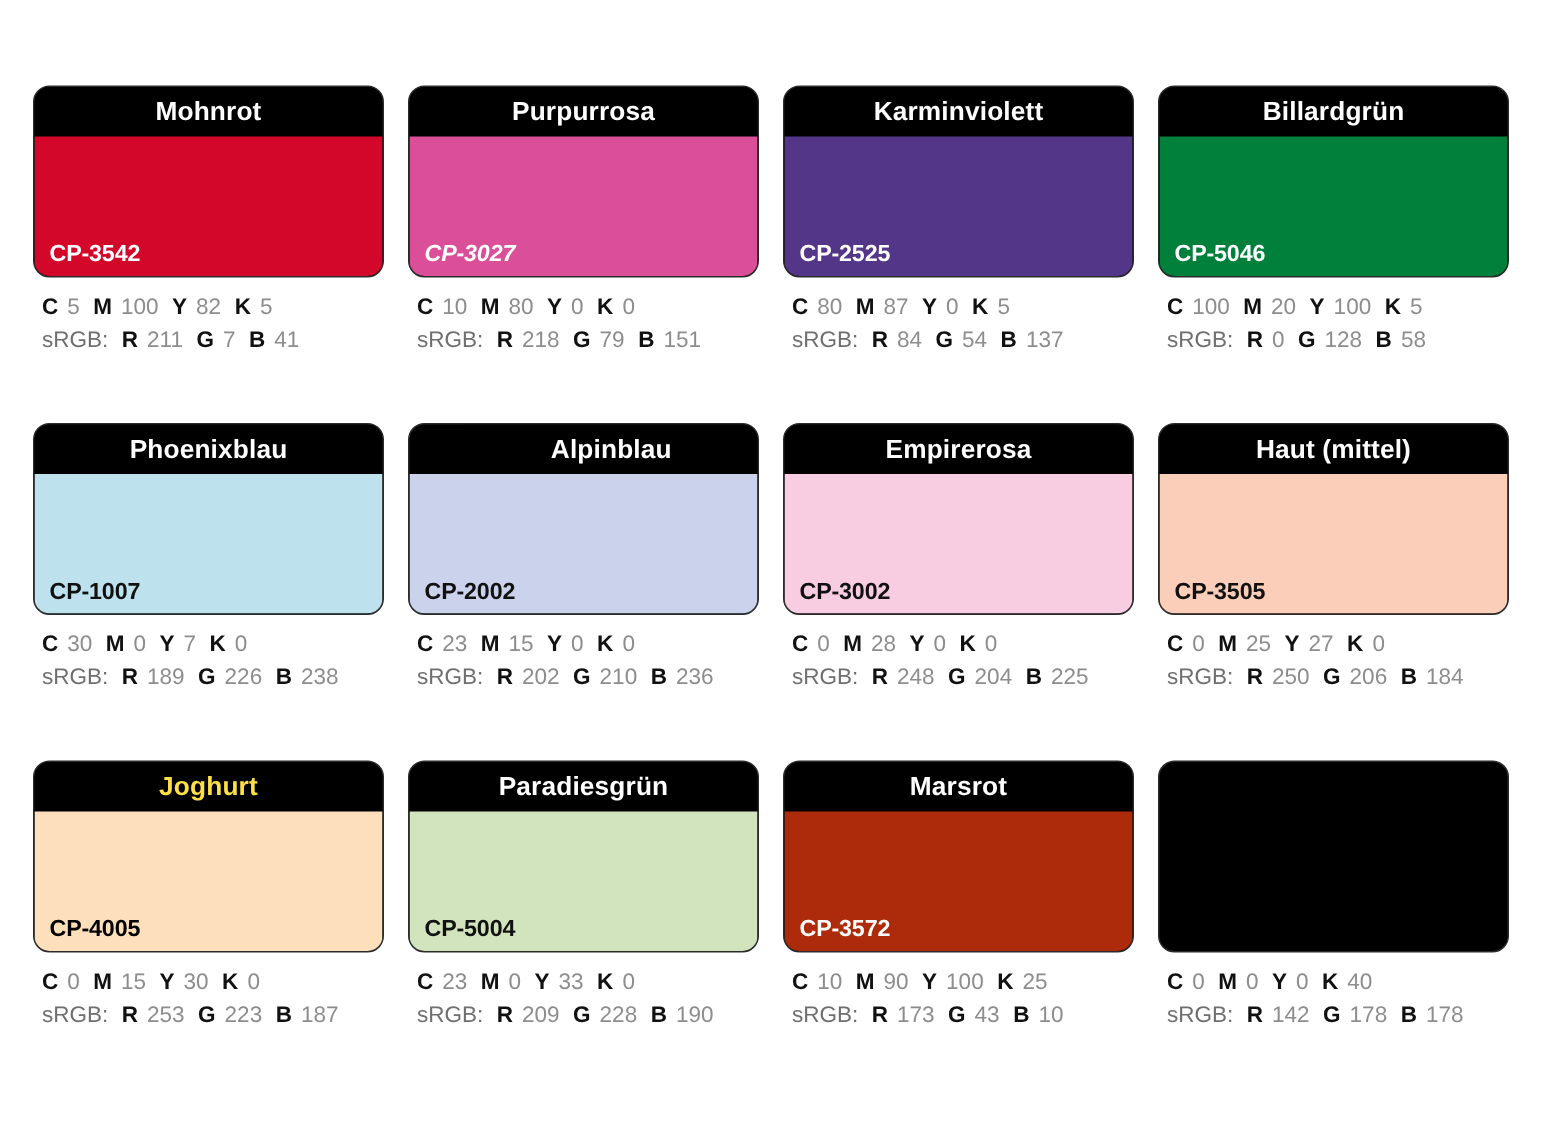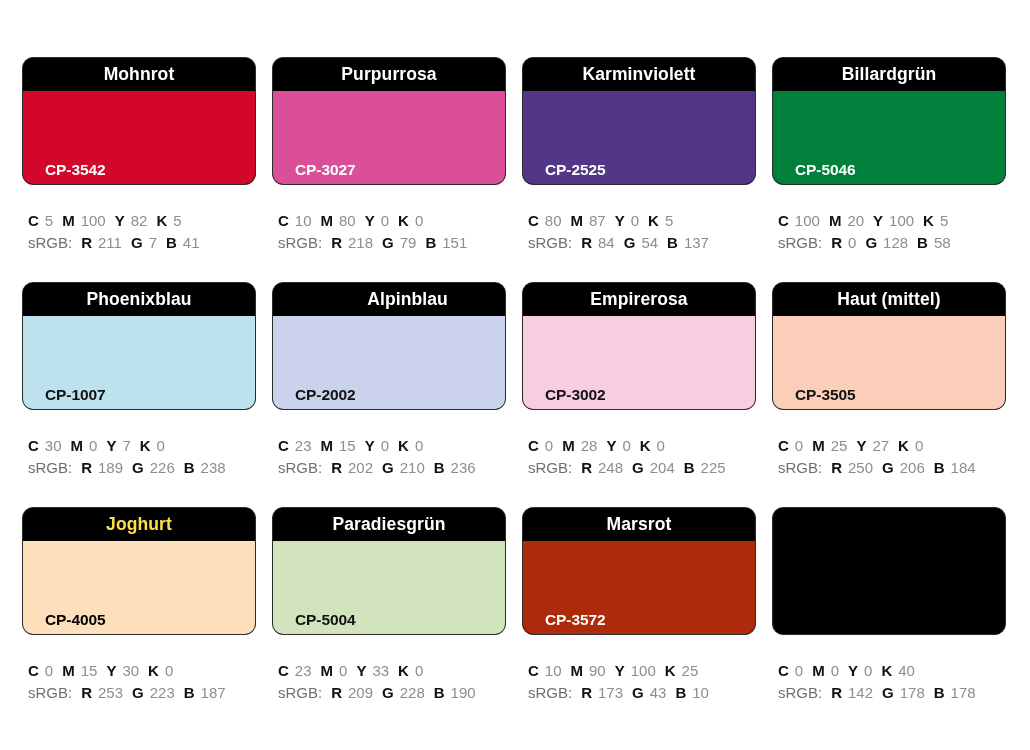--- a/index.html
+++ b/index.html
@@ -61,32 +61,31 @@
   }
 
   .card-color {
     position: relative;
     height: 93px;
     width: 100%;
   }
 
   .card-code {
     position: absolute;
-    left: 22px;
+    left: 10px;
     bottom: 7px;
     font-size: 15.5px;
     font-weight: bold;
     letter-spacing: -0.1px;
     line-height: 1;
   }
 
   .specs {
     padding-left: 6px;
     padding-top: 9px;
-    margin-top: 16px;
   }
 
   .spec-line {
     font-size: 15px;
     line-height: 22px;
     white-space: nowrap;
     color: #8a8a8a;
   }
 
   .spec-line .k {
@@ -120,21 +119,21 @@
           </div>
         </div>
         <div class="specs">
           <div class="spec-line"><span class="k">C</span><span class="sp"></span><span class="v">5</span><span class="sp-wide"></span><span class="k">M</span><span class="sp"></span><span class="v">100</span><span class="sp-wide"></span><span class="k">Y</span><span class="sp"></span><span class="v">82</span><span class="sp-wide"></span><span class="k">K</span><span class="sp"></span><span class="v">5</span></div>
           <div class="spec-line"><span class="pfx">sRGB:</span><span class="sp-wide"></span><span class="k">R</span><span class="sp"></span><span class="v">211</span><span class="sp-wide"></span><span class="k">G</span><span class="sp"></span><span class="v">7</span><span class="sp-wide"></span><span class="k">B</span><span class="sp"></span><span class="v">41</span></div>
         </div>
       </div>
       <div class="swatch">
         <div class="card">
           <div class="card-header" style="background: rgb(0, 0, 0); color: rgb(255, 255, 255);">Purpurrosa</div>
-          <div class="card-color" style="background: rgb(218, 79, 151);">
+          <div class="card-color" style="background: rgb(218, 79, 151); font-style: italic;">
             <div class="card-code" style="color: rgb(255, 255, 255);">CP-3027</div>
           </div>
         </div>
         <div class="specs">
           <div class="spec-line"><span class="k">C</span><span class="sp"></span><span class="v">10</span><span class="sp-wide"></span><span class="k">M</span><span class="sp"></span><span class="v">80</span><span class="sp-wide"></span><span class="k">Y</span><span class="sp"></span><span class="v">0</span><span class="sp-wide"></span><span class="k">K</span><span class="sp"></span><span class="v">0</span></div>
           <div class="spec-line"><span class="pfx">sRGB:</span><span class="sp-wide"></span><span class="k">R</span><span class="sp"></span><span class="v">218</span><span class="sp-wide"></span><span class="k">G</span><span class="sp"></span><span class="v">79</span><span class="sp-wide"></span><span class="k">B</span><span class="sp"></span><span class="v">151</span></div>
         </div>
       </div>
       <div class="swatch">
         <div class="card">

